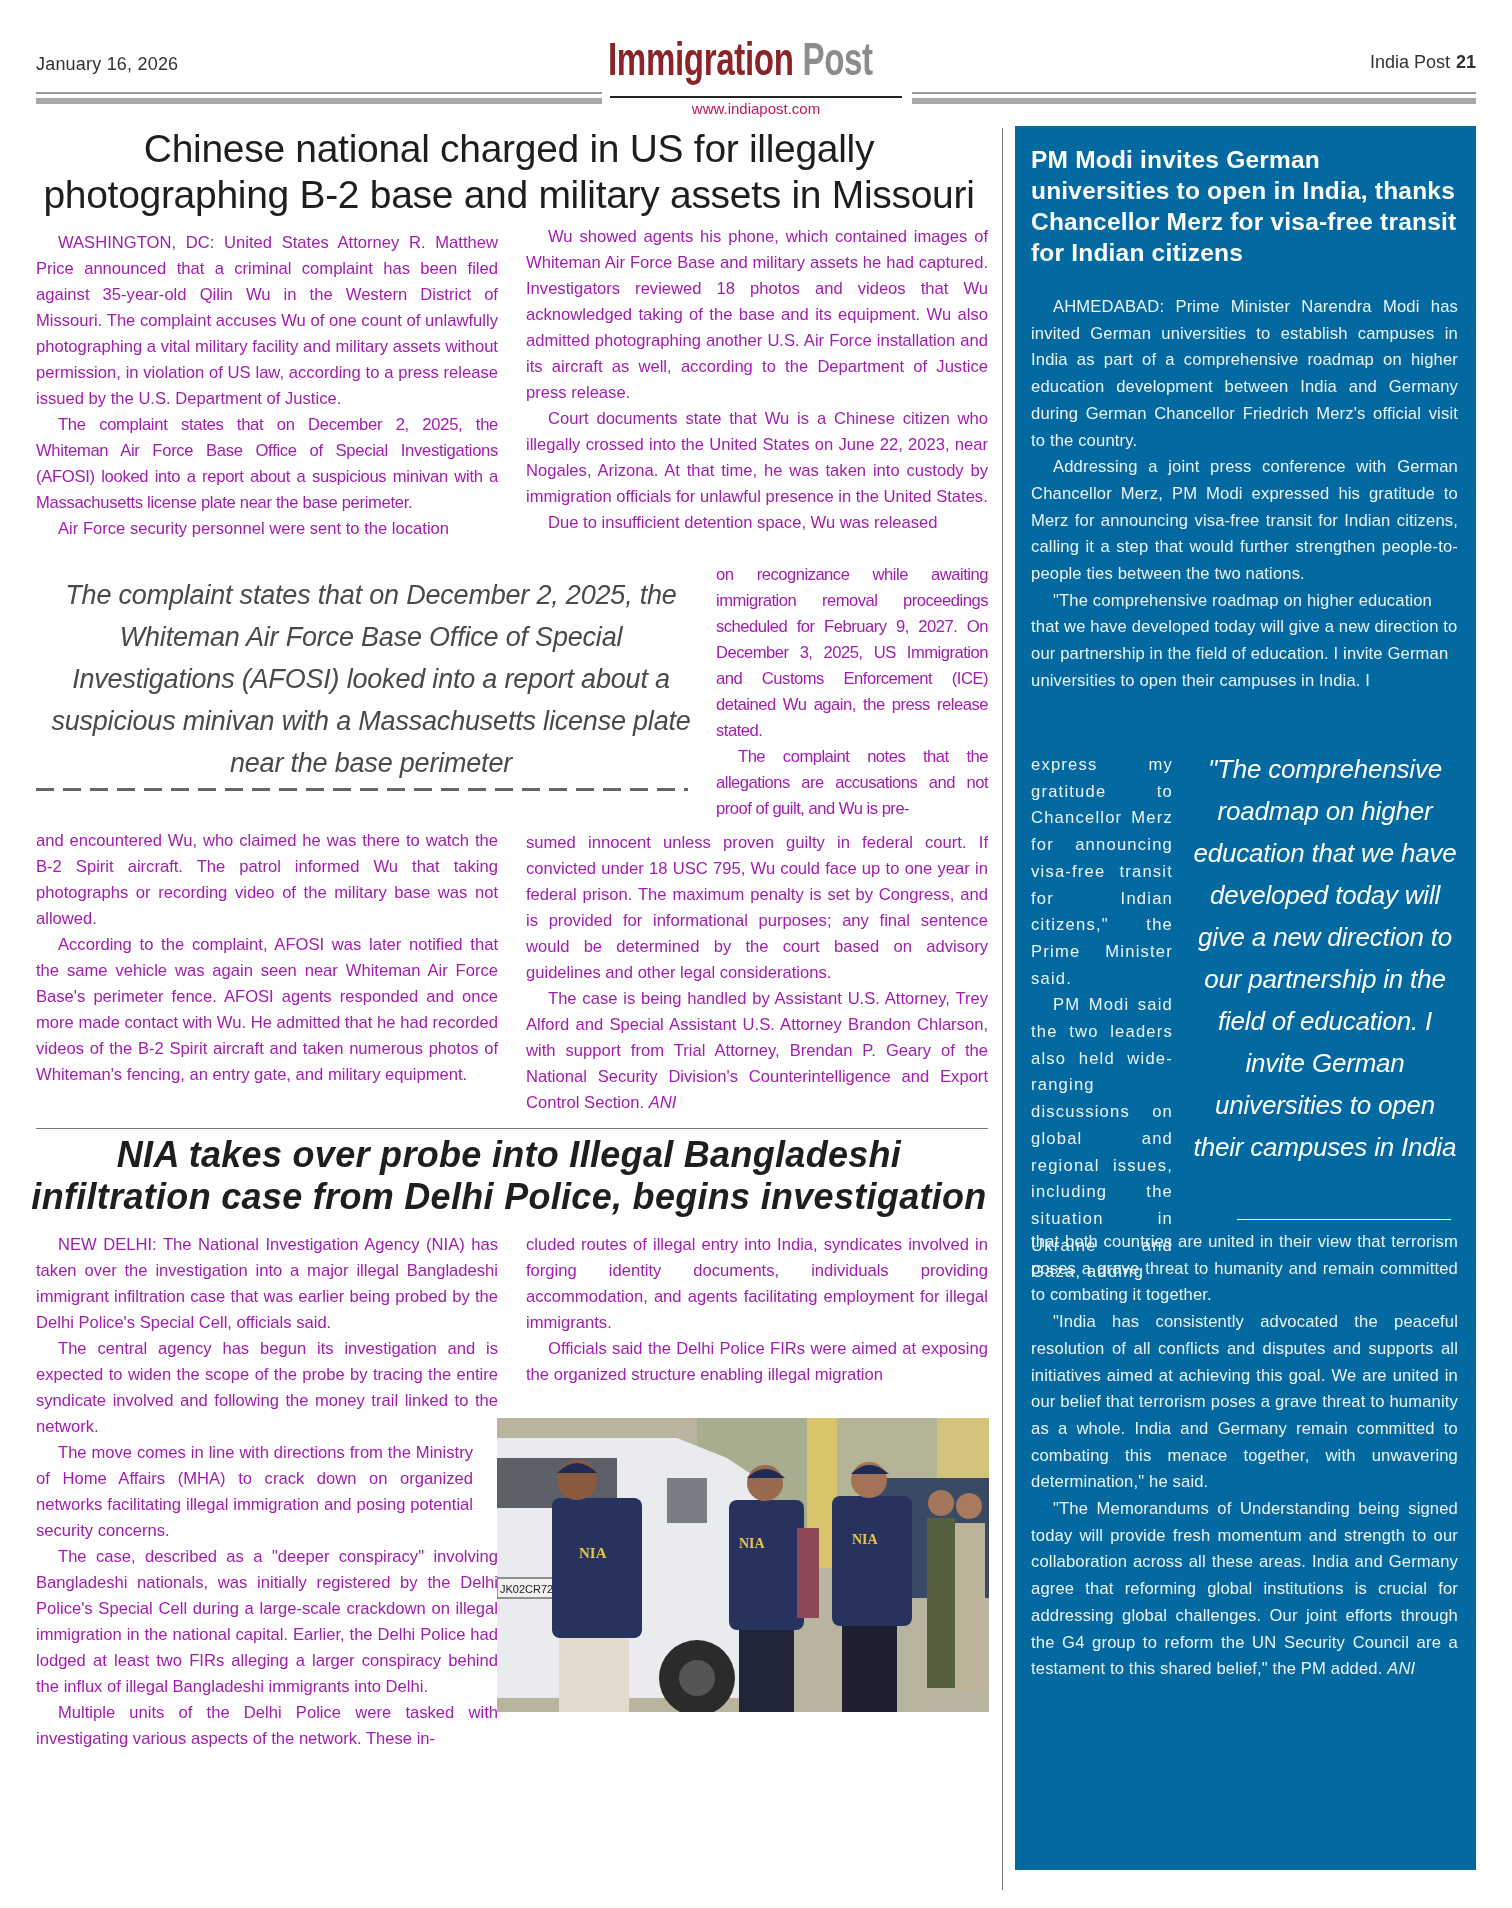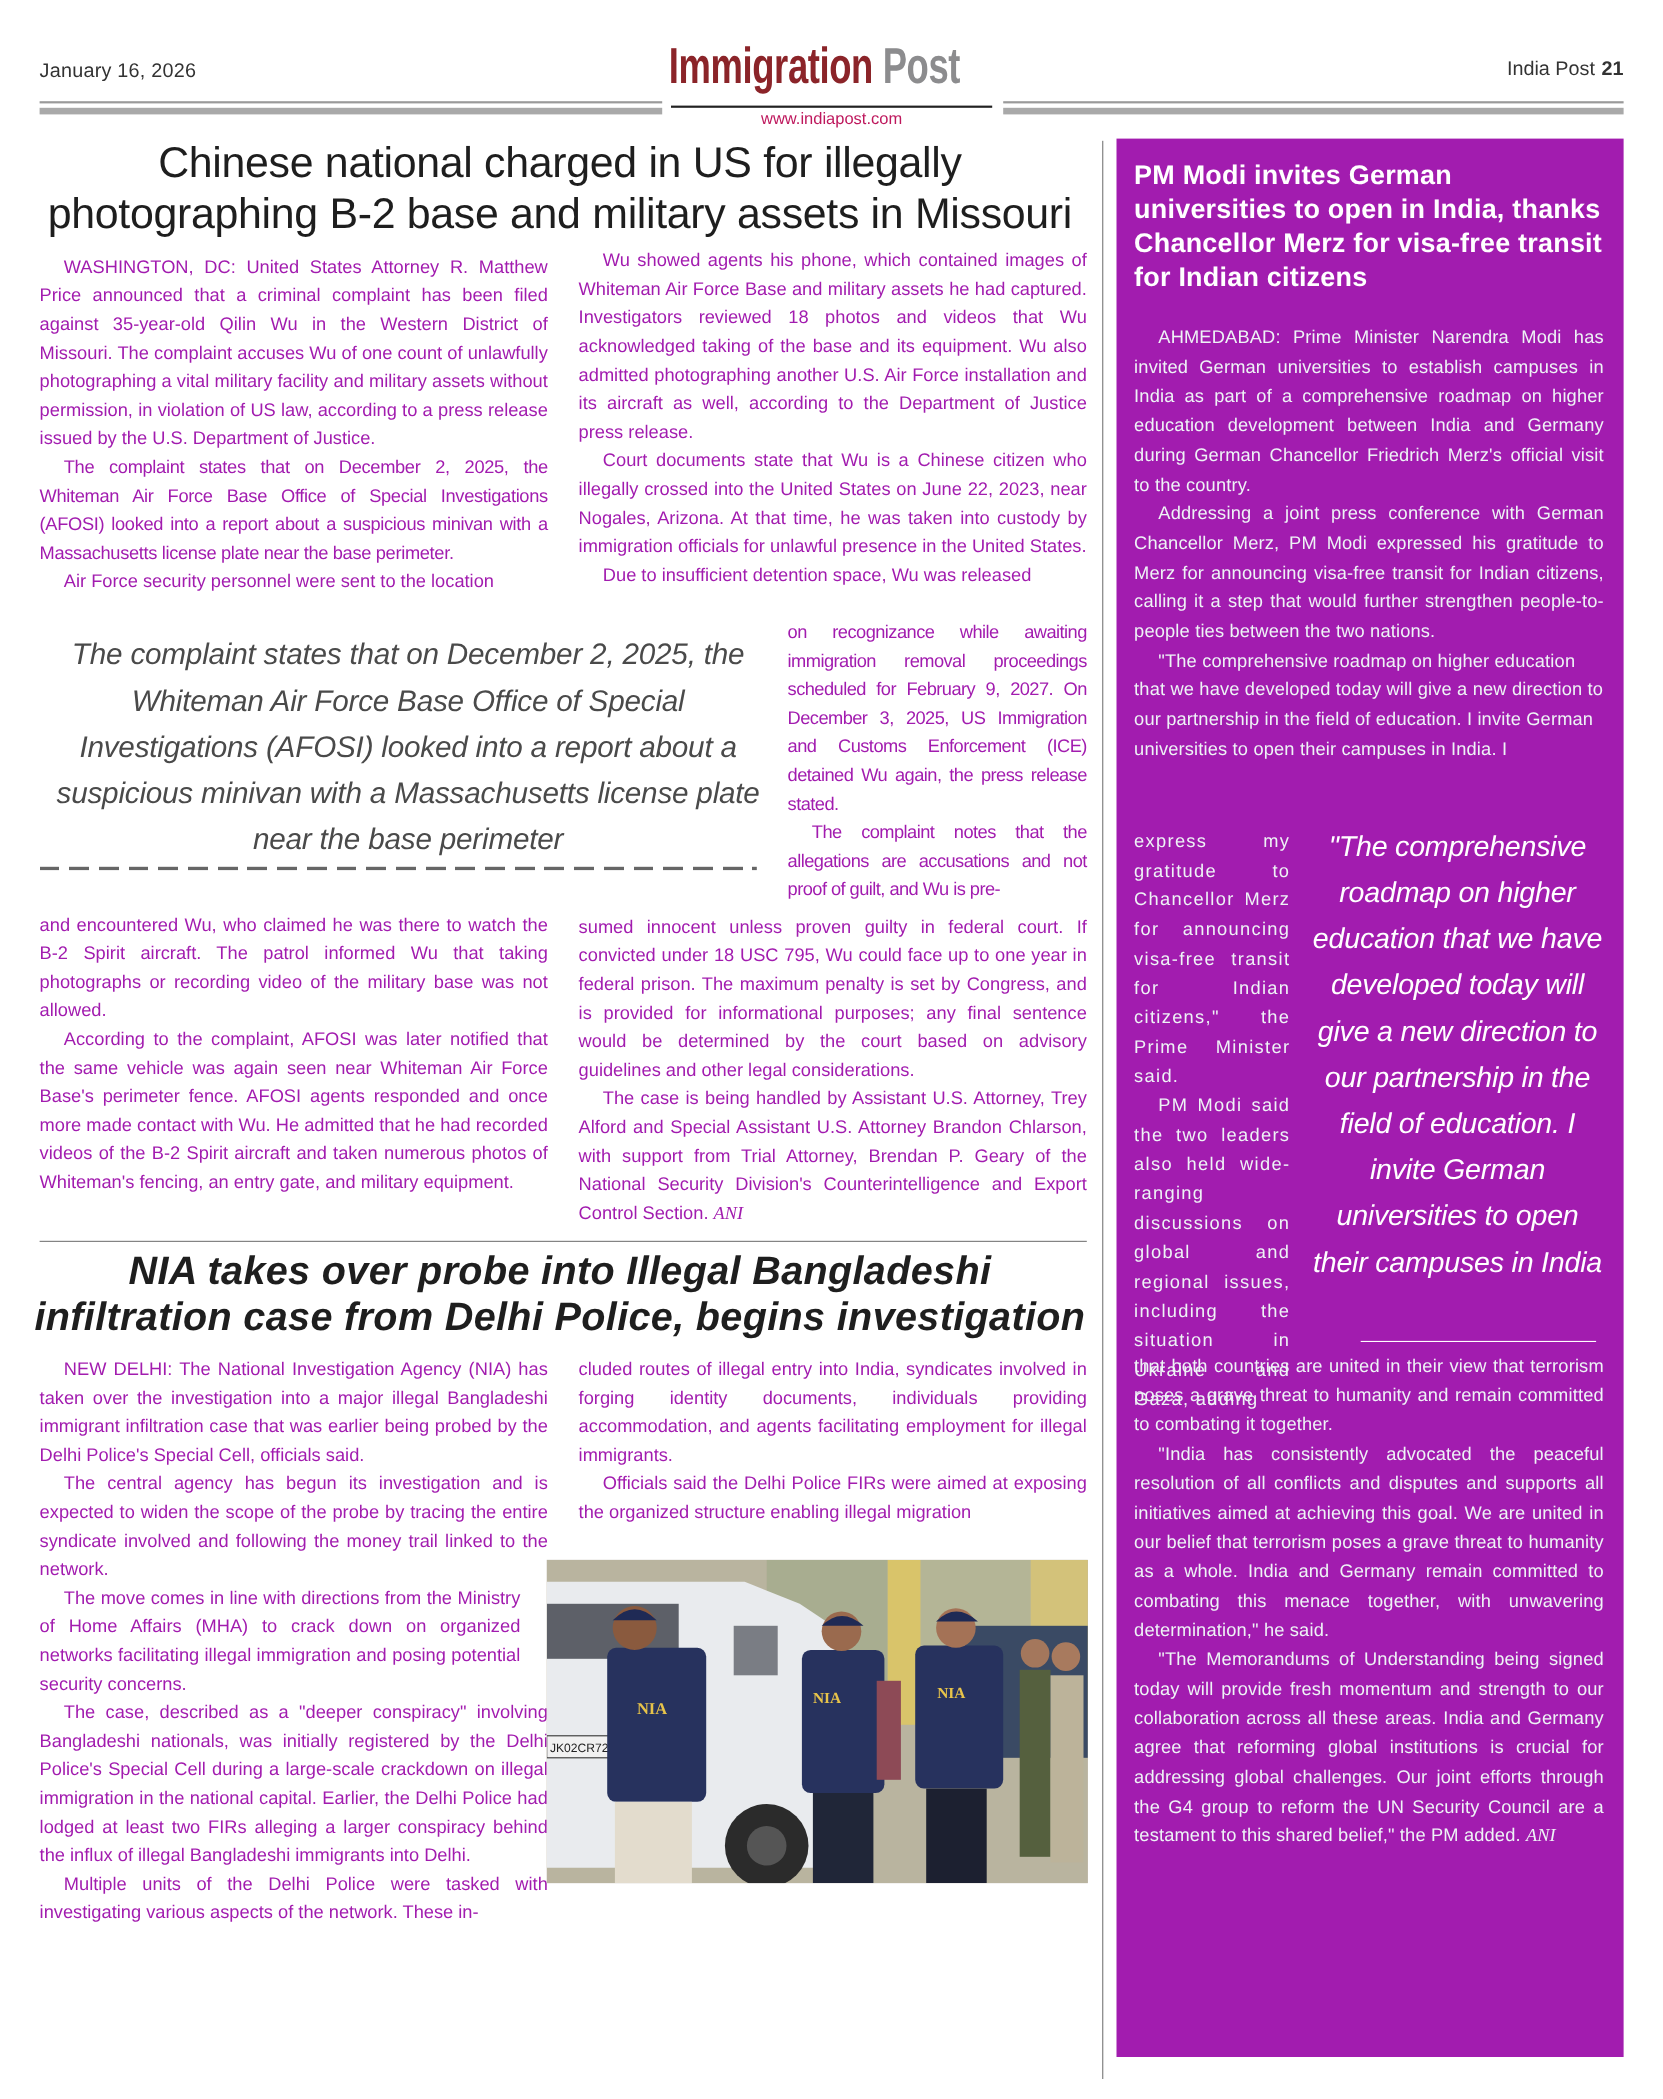--- a/index.html
+++ b/index.html
@@ -21,21 +21,21 @@
   .mast-rule-right-thick { position: absolute; left: 912px; top: 98px; width: 564px; height: 6px; background: #a9a9a9; }
   .mast-rule-center { position: absolute; left: 610px; top: 96px; width: 292px; height: 2px; background: #222; }
   .mast-url { position: absolute; left: 610px; top: 100px; width: 292px; text-align: center; font-size: 15px; color: #be185d; }
 
   
   .col-divider { position: absolute; left: 1002px; top: 128px; width: 1px; height: 1762px; background: #777; }
   .body-text { font-size: 16.6px; line-height: 26px; text-align: justify; color: #a21caf; }
   .body-text p { text-indent: 22px; }
   .body-text p.noindent { text-indent: 0; }
   .cond { font-size: 16.6px; letter-spacing: -0.5px; }
-  .ani { font-style: italic; font-family: Liberation Serif, serif; }
+  .ani { font-style: italic; }
 
   
   .a1-headline { position: absolute; left: 24px; top: 126px; width: 970px; text-align: center;
     font-size: 39px; line-height: 46px; color: #1e1e1e; font-weight: normal; letter-spacing: -0.3px; }
   .a1-col1 { position: absolute; left: 36px; top: 230px; width: 462px; }
   .a1-col2 { position: absolute; left: 526px; top: 224px; width: 462px; }
   .a1-col2b { position: absolute; left: 716px; top: 562px; width: 272px; }
   .a1-col2c { position: absolute; left: 526px; top: 830px; width: 462px; }
   .a1-col1b { position: absolute; left: 36px; top: 828px; width: 462px; }
   .pullquote { position: absolute; left: 36px; top: 574px; width: 670px; text-align: center;
@@ -47,21 +47,21 @@
   
   .a2-headline { position: absolute; left: 24px; top: 1134px; width: 970px; text-align: center;
     font-style: italic; font-size: 36px; line-height: 42px; color: #1e1e1e; letter-spacing: 0.3px; }
   .a2-col1 { position: absolute; left: 36px; top: 1232px; width: 462px; }
   .a2-col1 .narrow { width: 437px; }
   .a2-col2 { position: absolute; left: 526px; top: 1232px; width: 462px; }
   .a2-photo { position: absolute; left: 497px; top: 1418px; width: 492px; height: 294px; overflow: hidden; background: #c9c4b8; }
   .a2-col2b { position: absolute; left: 526px; top: 1724px; width: 462px; }
 
   
-  .sidebar { position: absolute; left: 1015px; top: 126px; width: 461px; height: 1744px; background: #a21caf; color: #f2f6f8; }
+  .sidebar { position: absolute; left: 1015px; top: 126px; width: 461px; height: 1744px; background: #0369a1; color: #f2f6f8; }
   .sb-headline { position: absolute; left: 16px; top: 18px; width: 430px; font-weight: bold; font-size: 24.5px; line-height: 31px; color: #ffffff; letter-spacing: 0.2px; }
   .sb-text { font-size: 16.6px; line-height: 26.7px; text-align: justify; color: #eef3f6; letter-spacing: 0.15px; }
   .sb-text p { text-indent: 22px; }
   .sb-block1 { position: absolute; left: 16px; top: 168px; width: 427px; }
   .sb-narrow { position: absolute; left: 16px; top: 626px; width: 142px; }
   .sb-narrow .sb-text { letter-spacing: 1.2px; }
   .sb-quote { position: absolute; left: 178px; top: 622px; width: 264px; text-align: center;
     font-style: italic; font-size: 26px; line-height: 42px; color: #ffffff; letter-spacing: -0.2px; }
   .sb-quote-rule { position: absolute; left: 222px; top: 1093px; width: 214px; height: 1px; background: #ffffff; }
   .sb-block2 { position: absolute; left: 16px; top: 1103px; width: 427px; }

